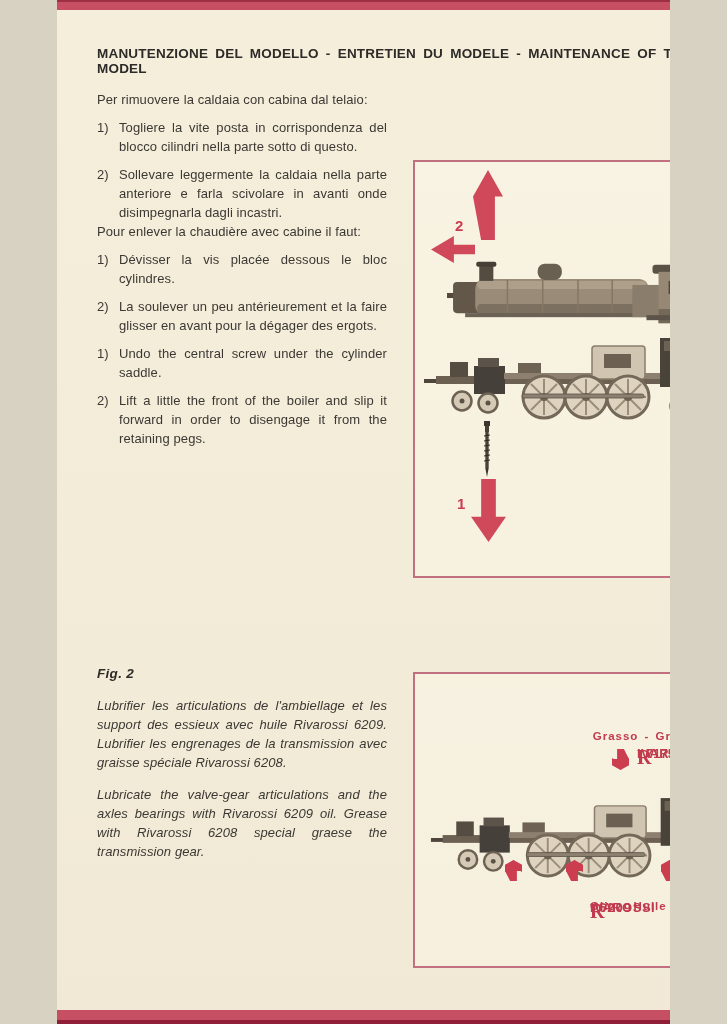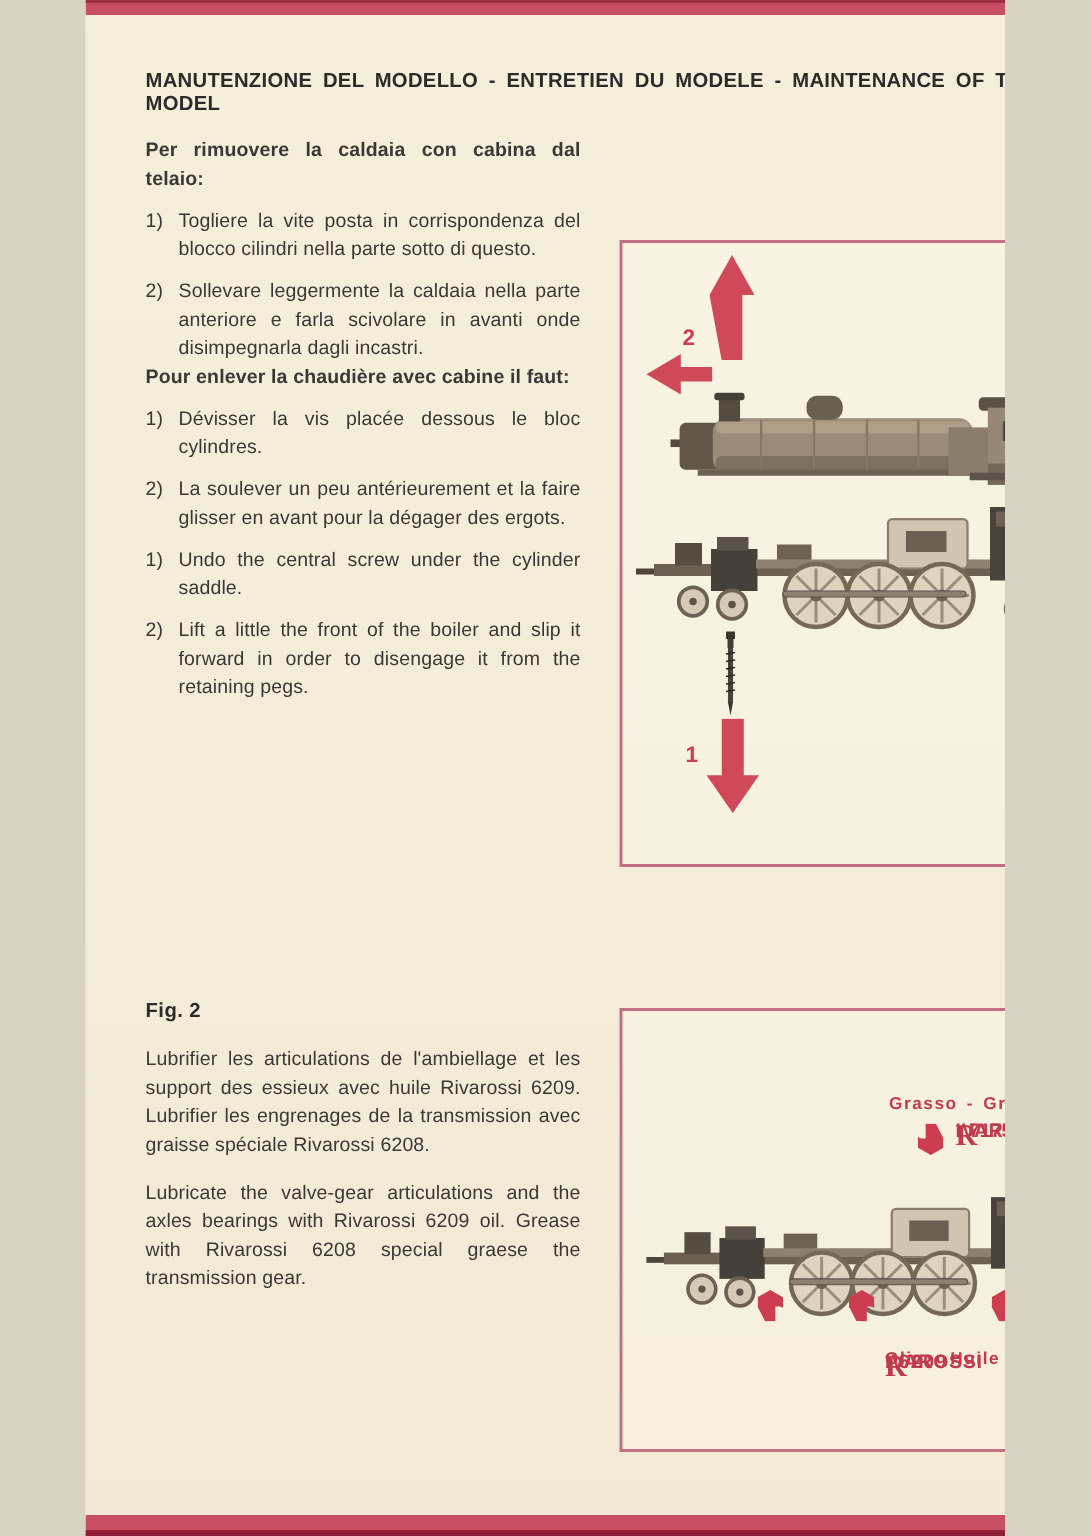--- a/index.html
+++ b/index.html
@@ -15,21 +15,21 @@
   .bar-top{position:absolute;top:0;left:0;width:100%;height:10px;background:#c64f63;border-top:2px solid #9e2e44;box-sizing:border-box;}
   .bar-bottom{position:absolute;bottom:0;left:0;width:100%;height:14px;background:#c64f63;border-bottom:4px solid #8e1f37;box-sizing:border-box;}
 
   
   .title{position:absolute;left:40px;top:46px;width:640px;font-size:13.5px;font-weight:bold;color:#2d2b28;letter-spacing:.2px;word-spacing:3.2px;}
   .fig-label{font-weight:bold;font-size:13.5px;color:#2d2b28;letter-spacing:.3px;}
 
   
   .textcol{position:absolute;left:40px;width:290px;font-size:13px;line-height:19px;color:#3b3834;text-align:justify;letter-spacing:.1px;}
   .textcol p{margin:0;}
-  .intro{margin-top:14px;font-weight:bold;}
+  .intro{margin-top:14px;}
   .li{position:relative;padding-left:22px;margin-top:9px;}
   .li .num{position:absolute;left:0;top:0;}
   .block{margin-top:13px;}
 
   
   .figbox{position:absolute;border:2px solid #c0707f;background:rgba(255,252,240,.35);box-sizing:border-box;}
   #figbox1{left:356px;top:160px;width:352px;height:418px;}
   #figbox2{left:356px;top:672px;width:350px;height:296px;}
   .figbox *{position:absolute;}
 
@@ -154,21 +154,21 @@
         <line x1="3" y1="35" x2="9" y2="34"></line>
           <line x1="3" y1="40" x2="9" y2="39"></line>
       </g>
       <polygon points="4.3,47 7.7,47 6,56" fill="#3c362e"></polygon>
     </svg>
 
     <div class="arr a-down"></div>
     <div class="steplabel" id="lbl1">1</div>
   </div>
 
-  <div class="textcol" style="top:664px;">
+  <div class="textcol" style="top:664px;font-style:italic;">
     <div class="fig-label">Fig. 2</div>
     <div class="block">
     </div>
     <div class="block">
       <p>Lubrifier les articulations de l'ambiellage et les support des essieux avec huile Rivarossi 6209. Lubrifier les engrenages de la transmission avec graisse spéciale Rivarossi 6208.</p>
     </div>
     <div class="block">
       <p>Lubricate the valve-gear articulations and the axles bearings with Rivarossi 6209 oil. Grease with Rivarossi 6208 special graese the transmission gear.</p>
     </div>
   </div>

